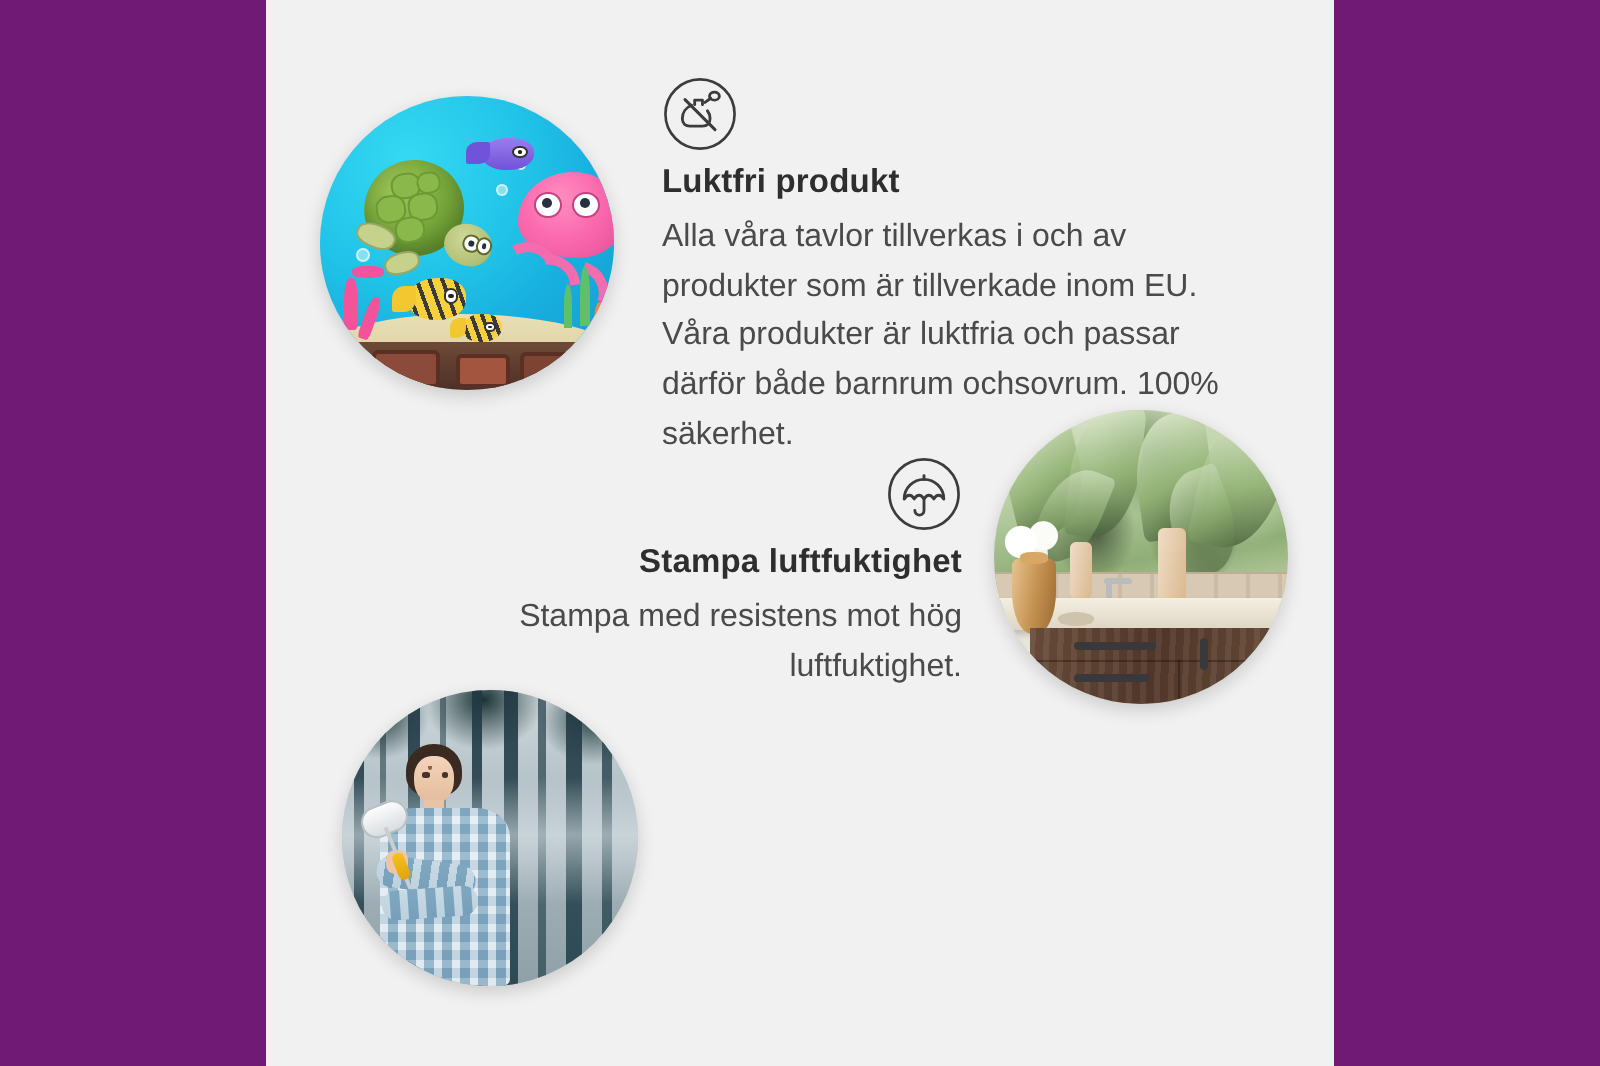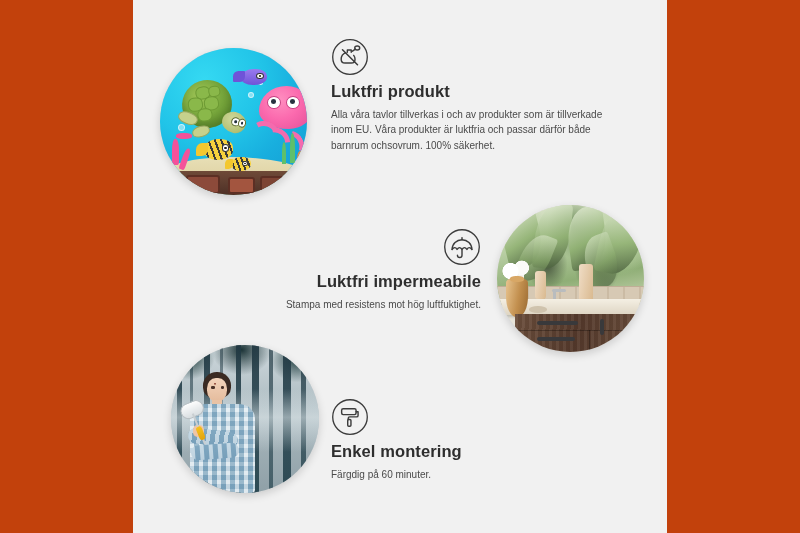--- a/index.html
+++ b/index.html
@@ -13,21 +13,21 @@
     height: 533px;
     overflow: hidden;
     font-family: "Liberation Sans", sans-serif;
     -webkit-font-smoothing: antialiased;
   }
 
   .stage {
     position: relative;
     width: 800px;
     height: 533px;
-    background: #c2410c;
+    background: #701a75;
   }
 
   
   .panel {
     position: absolute;
     left: 133px;
     top: 0;
     width: 534px;
     height: 533px;
     background: #f1f1f1;
@@ -56,21 +56,21 @@
   .feature.align-right .icon-wrap { margin-left: auto; }
   .feature .f-title {
     font-size: 16.5px;
     font-weight: bold;
     color: #2e2e2e;
     letter-spacing: 0.1px;
     margin: 0 0 5px 0;
     line-height: 1.2;
   }
   .feature .f-desc {
-    font-size: 10px;
+    font-size: 16px;
     color: #4a4a4a;
     line-height: 1.55;
     margin: 0;
   }
   .feature.align-right { text-align: right; }
   .feature.align-left  { text-align: left; }
 
   .ico { display:block; width: 38px; height: 38px; }
 
   
@@ -424,21 +424,21 @@
     <div class="feature align-right" style="left:78px; top:228px; width:270px;">
       <div class="icon-wrap">
         <svg class="ico" viewBox="0 0 40 40" fill="none" stroke="#3c3c3c" stroke-width="1.5" stroke-linecap="round" stroke-linejoin="round">
           <circle cx="20" cy="20" r="18.2" stroke="#3c3c3c" stroke-width="1.4"></circle>
           <path d="M9.6 22.6c0-5.7 4.7-10.3 10.4-10.3s10.4 4.6 10.4 10.3"></path>
           <path d="M9.6 22.6c1.7-2.6 3.8-2.6 5.2 0 1.7-2.6 3.5-2.6 5.2 0 1.7-2.6 3.5-2.6 5.2 0 1.4-2.6 3.5-2.6 5.2 0"></path>
           <path d="M20 12.3v-2"></path>
           <path d="M20 22.6v6.1c0 1.4-1.1 2.4-2.4 2.4s-2.4-1-2.4-2.4"></path>
         </svg>
       </div>
-      <div class="f-title">Luktfri impermeabile</div>
+      <div class="f-title">Stampa luftfuktighet</div>
       <p class="f-desc">Stampa med resistens mot hög luftfuktighet.</p>
     </div>
 
     <div class="photo" style="left:38px; top:345px; width:148px; height:148px;">
       <div class="scene forest">
         <div class="canopy"></div>
         <div class="tree" style="left:4%;  width:5px;"></div>
         <div class="tree" style="left:13%; width:3px; opacity:.6;"></div>
         <div class="tree" style="left:22%; width:6px;"></div>
         <div class="tree" style="left:33%; width:3px; opacity:.55;"></div>
@@ -464,27 +464,15 @@
           <div class="hand" style="left:12%; top:44%; width:13%; height:10%;"></div>
           <div class="roller">
             <div class="barrel"></div>
             <div class="stick"></div>
             <div class="grip"></div>
           </div>
         </div>
       </div>
     </div>
 
-    <div class="feature align-left" style="left:198px; top:398px; width:260px;">
-      <div class="icon-wrap">
-        <svg class="ico" viewBox="0 0 40 40" fill="none" stroke="#3c3c3c" stroke-width="1.5" stroke-linecap="round" stroke-linejoin="round">
-          <circle cx="20" cy="20" r="18.2" stroke="#3c3c3c" stroke-width="1.4"></circle>
-          <rect x="11.2" y="11.3" width="15.2" height="6.2" rx="1.6"></rect>
-          <path d="M26.4 14.4h2.1v3.9c0 .9-.7 1.6-1.6 1.6h-7.2c-.9 0-1.6.7-1.6 1.6v1.1"></path>
-          <rect x="17.6" y="22.6" width="3.4" height="7.2" rx="1.1"></rect>
-        </svg>
-      </div>
-      <div class="f-title">Enkel montering</div>
-      <p class="f-desc">Färgdig på 60 minuter.</p>
-    </div>
 
   </div>
 </div>
 
 </body></html>

